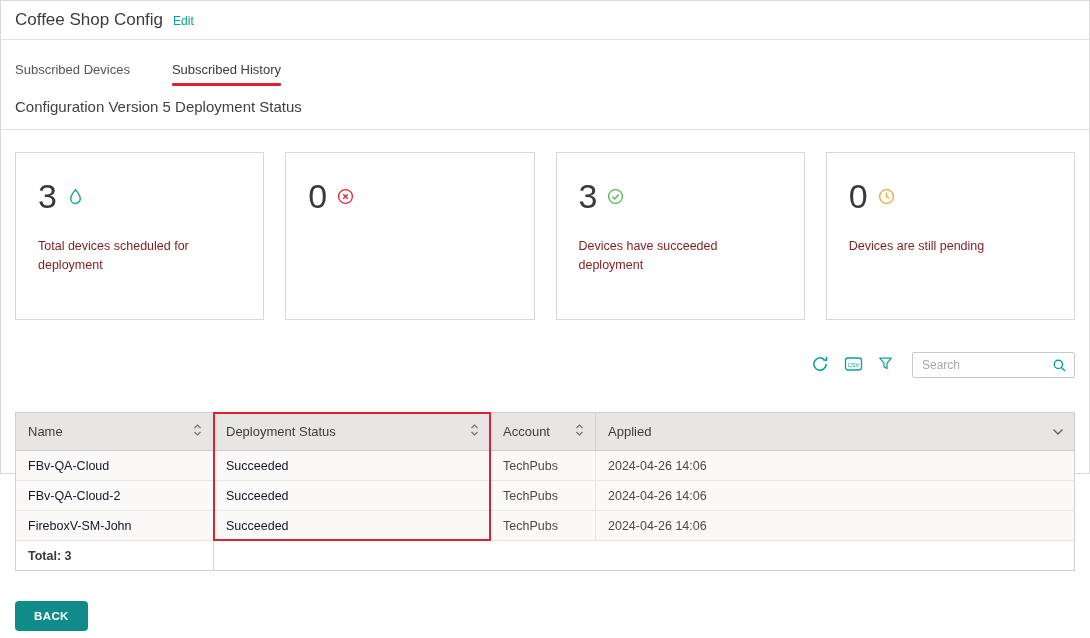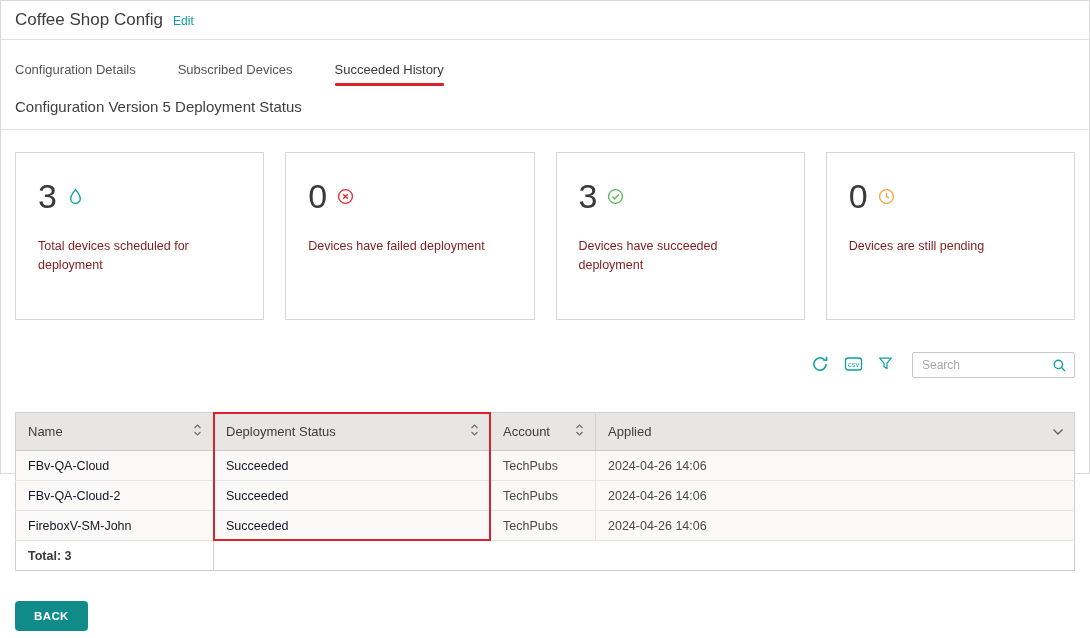--- a/index.html
+++ b/index.html
@@ -137,27 +137,24 @@
 
 <div class="page">
 
   <div class="titlebar">
     <span class="page-title">Coffee Shop Config</span>
     <a class="edit-link">Edit</a>
   </div>
 
   <div class="tabs">
     <div class="tab">
-      <span>Configuration Details</span>
-    </div>
-    <div class="tab">
       <span>Subscribed Devices</span>
     </div>
     <div class="tab active">
-      <span>Succeeded History</span>
+      <span>Subscribed History</span>
       <span class="tab-underline"></span>
     </div>
   </div>
 
   <div class="section-head">
     <span class="section-title">Configuration Version 5 Deployment Status</span>
   </div>
 
   <div class="cards">
 
@@ -176,21 +173,20 @@
     <div class="card">
       <div class="card-top">
         <span class="card-value">0</span>
         <span class="card-icon">
           <svg width="17" height="17" viewBox="0 0 16 16" fill="none" stroke="#e02b35" stroke-width="1.3">
             <circle cx="8" cy="8" r="6.5"></circle>
             <path d="M5.8 5.8 L10.2 10.2 M10.2 5.8 L5.8 10.2"></path>
           </svg>
         </span>
       </div>
-      <div class="card-label">Devices have failed deployment</div>
     </div>
 
     <div class="card">
       <div class="card-top">
         <span class="card-value">3</span>
         <span class="card-icon">
           <svg width="17" height="17" viewBox="0 0 16 16" fill="none" stroke="#5cb85c" stroke-width="1.3">
             <circle cx="8" cy="8" r="6.5"></circle>
             <path d="M5 8.3 L7.2 10.4 L11 6.2"></path>
           </svg>

